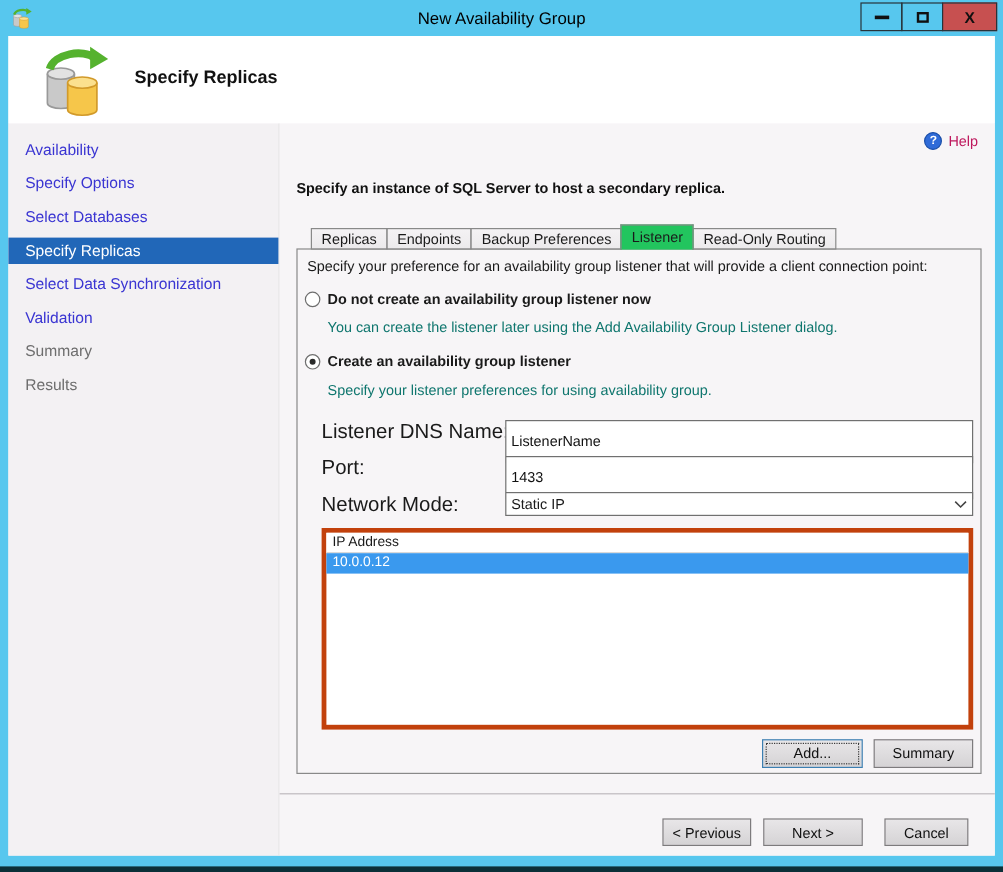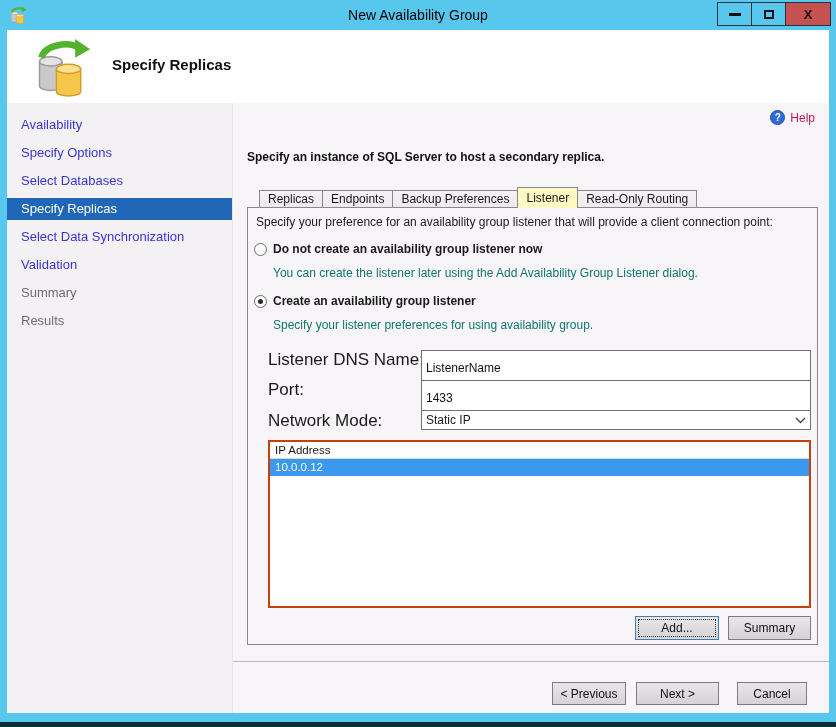--- a/index.html
+++ b/index.html
@@ -39,40 +39,40 @@
   .main{ position:absolute; left:226px; top:73px; width:596px; height:610px; background:#f7f5f7; }
   .help{ position:absolute; top:7px; right:14px; display:flex; align-items:center; gap:5px; cursor:pointer; }
   .help-icon{ width:15px; height:15px; border-radius:50%; background:#2f6bd8; border:1px solid #1b4fa8;
     color:#fff; font-size:10px; font-weight:bold; display:flex; align-items:center; justify-content:center; }
   .help-text{ color:#be185d; font-size:12px; }
   .heading{ position:absolute; left:14px; top:47px; font-weight:bold; font-size:12px; color:#111; }
   
   .tabs{ position:absolute; left:14px; top:84px; display:flex; align-items:flex-end; height:21px; z-index:2;margin-left:12px; }
   .tab{ height:18px; line-height:17px; padding:0 8px; border:1px solid #898989; margin-right:-1px;
     background:linear-gradient(#f4f2f4,#eceaec); font-size:12px; white-space:nowrap; cursor:pointer; }
-  .tab.selected{ height:21px; line-height:20px; background:#fef9c3; border-bottom:none; position:relative; z-index:3; }
+  .tab.selected{ height:21px; line-height:20px; background:#22c55e; border-bottom:none; position:relative; z-index:3; }
   
   .panel{ position:absolute; left:14px; top:104px; width:571px; height:438px;
     border:1px solid #898989; background:#f7f5f7; z-index:1; }
   .intro{ position:absolute; left:8px; top:7px; font-size:12px; color:#1a1a1a; }
   .opt-row{ position:absolute; left:6px; display:flex; align-items:center; gap:6px; cursor:pointer; }
   .radio{ width:13px; height:13px; border:1px solid #6e6e6e; border-radius:50%; background:#fff;
     display:inline-flex; align-items:center; justify-content:center; flex:0 0 auto; }
   .radio.checked::after{ content:""; width:5px; height:5px; border-radius:50%; background:#2b2b2b; }
   .opt-label{ font-weight:bold; font-size:12px; }
   .opt-desc{ position:absolute; left:25px; font-size:12px; color:#0f766e; }
   .field-label{ position:absolute; left:20px; font-size:17px; line-height:20px; }
   .field-input{ position:absolute; left:173px; width:390px; height:36px; border:1px solid #707070;
     background:#fff; font-family:"Liberation Sans", sans-serif; font-size:12px; padding:0 4px; color:#111; }
   .select{ position:absolute; left:173px; width:390px; height:20px; border:1px solid #707070;
     background:#fff; display:flex; align-items:center; padding:0 4px; cursor:pointer; }
   .select .chev{ margin-left:auto; }
   
   .iplist{ position:absolute; left:20px; top:232px; width:543px; height:168px;
-    border:2px solid #c2410c; background:#fff; }
+    border:4px solid #c2410c; background:#fff; }
   .iplist-hdr{ height:17px; line-height:16px; padding-left:5px; background:#ffffff;
     border-bottom:1px solid #d9d9d9; font-size:11.5px; color:#1a1a1a; }
   .iplist-row{ height:17px; line-height:17px; padding-left:5px; font-size:11.5px; cursor:pointer; }
   .iplist-row.selected{ background:#3a99ee; color:#ffffff; }
   
   .btn{ position:absolute; height:24px; border:1px solid #7d7b7d;
     background:linear-gradient(#e8e6e8,#d5d3d5); font-size:12px; color:#111;
     display:flex; align-items:center; justify-content:center; cursor:pointer;
     font-family:"Liberation Sans", sans-serif; }
   .btn.add{ left:387px; top:408px; width:84px; border-color:#3c7fb1;

